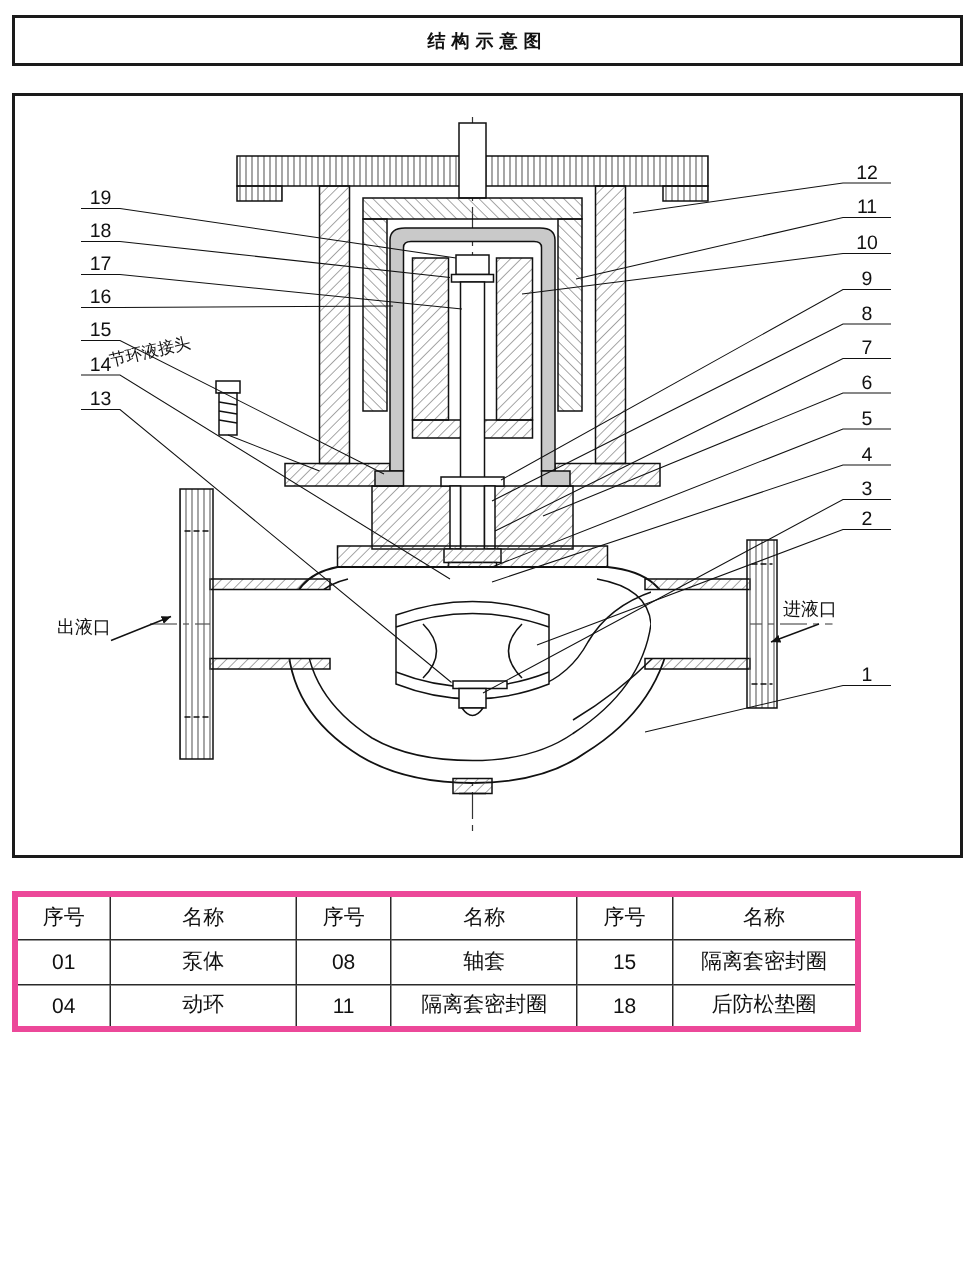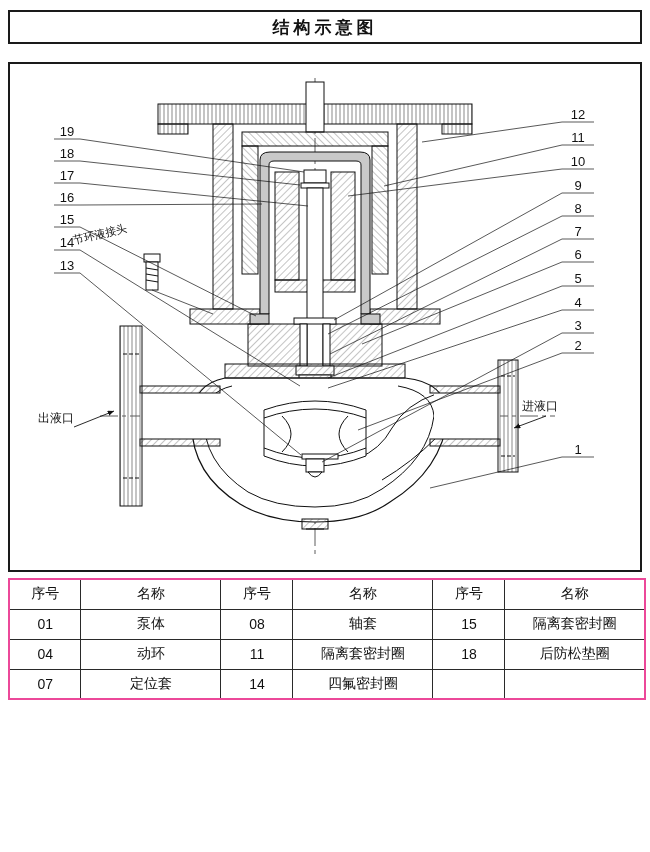--- a/index.html
+++ b/index.html
@@ -7,33 +7,33 @@
   body {
     width:650px; height:852px;
     font-family:"Liberation Sans","DejaVu Sans",sans-serif;
     color:#111;
   }
   .page { padding:8px; }
   .title-box {
     border:2px solid #1a1a1a;
     height:34px; margin-top:2px;
     display:flex; align-items:center; justify-content:center;
-    font-size:17px; font-weight:bold; letter-spacing:4px;
+    font-size:12px; font-weight:bold; letter-spacing:4px;
   }
   .diagram-box {
     border:2px solid #1a1a1a;
     height:510px; margin-top:18px;
     overflow:hidden;
   }
   .diagram-box svg { display:block; }
   table.parts {
-    width:638px; margin-top:6px;
+    width:566px; margin-top:22px;
     border-collapse:collapse; table-layout:fixed;
     font-size:14px;
-    border:2px solid #ec4899;
+    border:4px solid #ec4899;
   }
   .parts th, .parts td {
     border:1px solid #2a2a2a;
     text-align:center; vertical-align:middle;
     height:30px; font-weight:normal;
     overflow:hidden; white-space:nowrap;
   }
   .col-seq { width:11.3%; }
   .col-name { width:22.0%; }
   text { fill:#111; }
@@ -265,24 +265,16 @@
         <td>隔离套密封圈</td>
       </tr>
       <tr>
         <td>04</td>
         <td>动环</td>
         <td>11</td>
         <td>隔离套密封圈</td>
         <td>18</td>
         <td>后防松垫圈</td>
       </tr>
-      <tr>
-        <td>07</td>
-        <td>定位套</td>
-        <td>14</td>
-        <td>四氟密封圈</td>
-        <td></td>
-        <td></td>
-      </tr>
     </tbody>
   </table>
 
 </div>
 
 </body></html>

